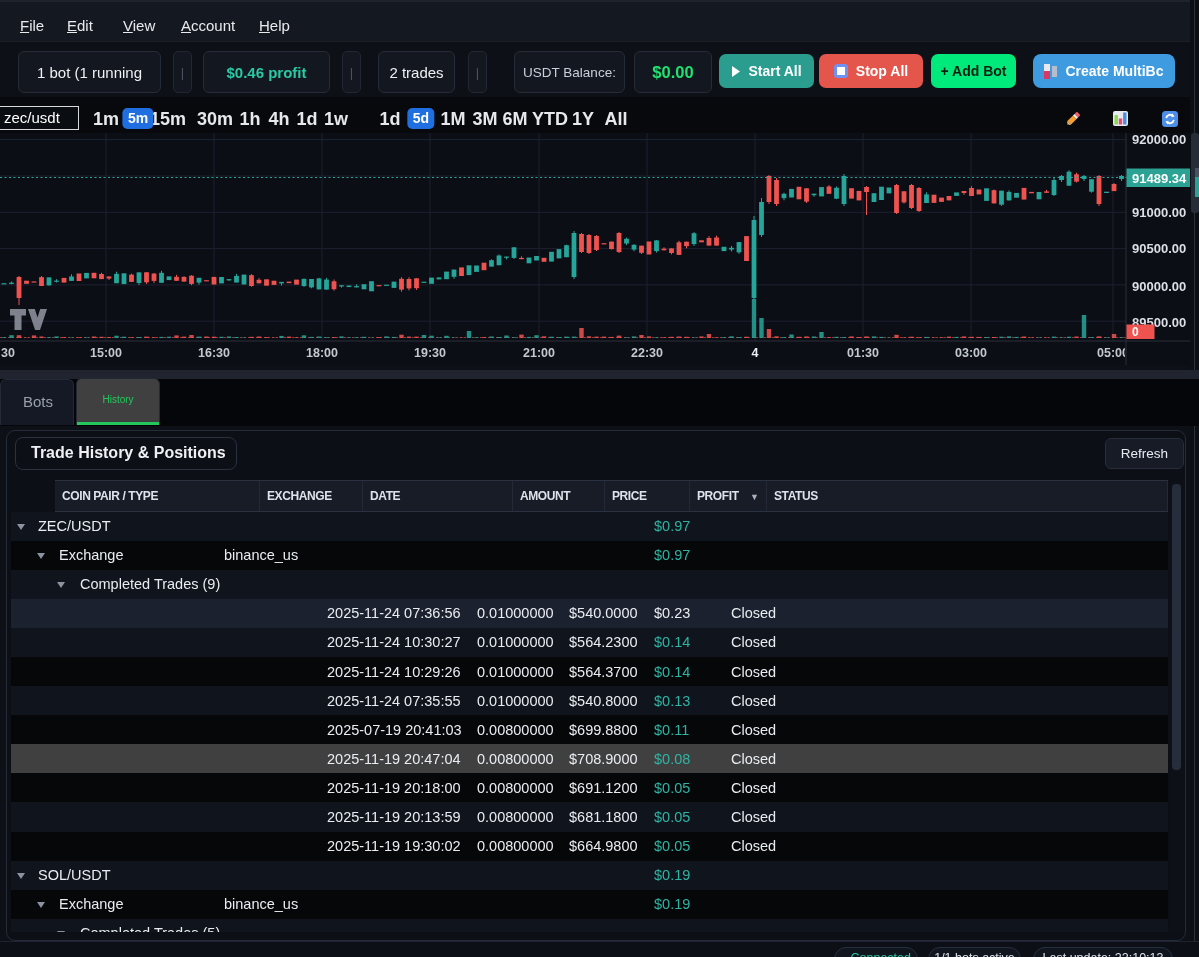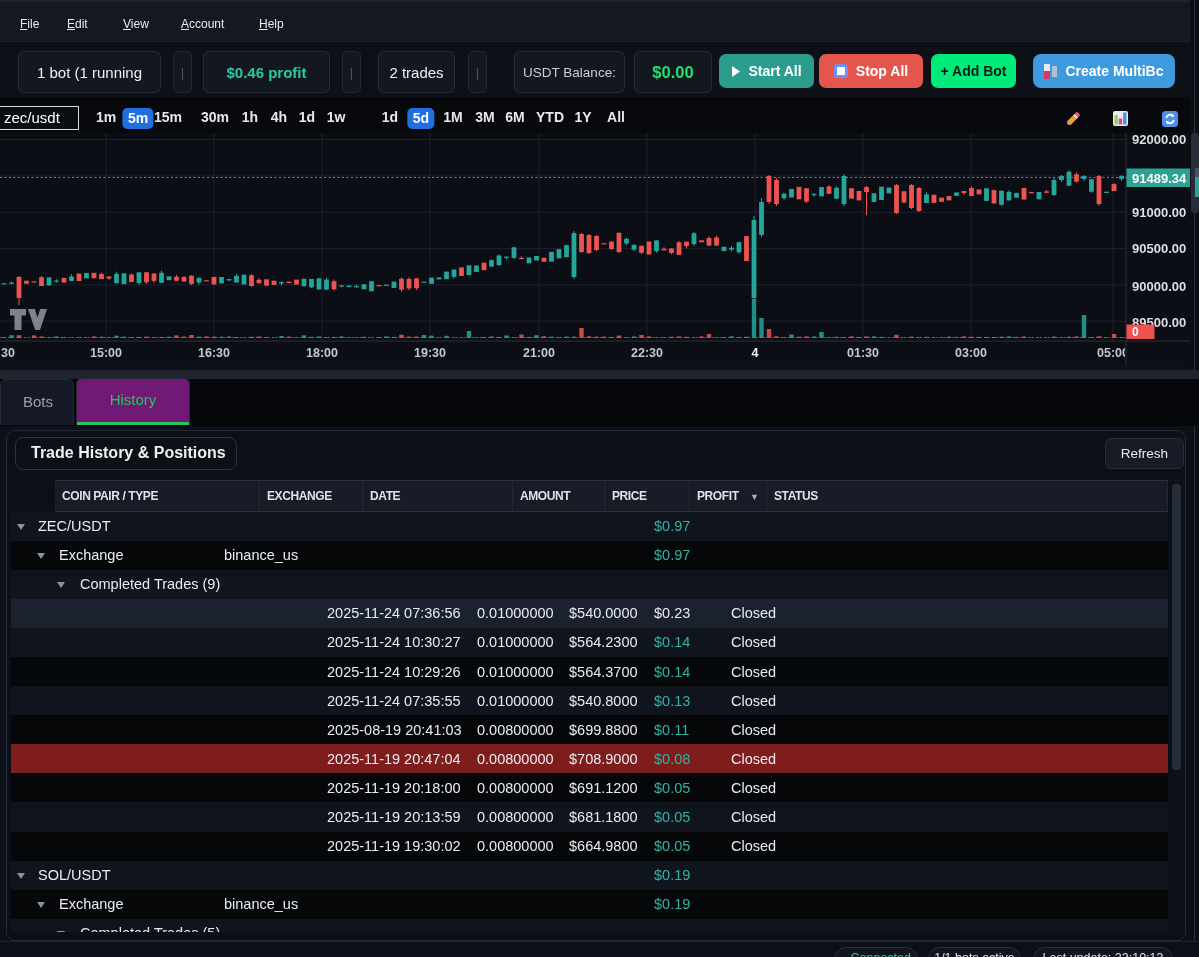--- a/index.html
+++ b/index.html
@@ -1,51 +1,51 @@
 <!DOCTYPE html>
 <html><head><meta charset="utf-8">
 <style>
 * { margin:0; padding:0; box-sizing:border-box; }
 html,body { width:1199px; height:957px; overflow:hidden; background:#0d1017;
   font-family:"Liberation Sans", sans-serif; }
 #app { position:relative; width:1199px; height:957px; }
 
 #menubar { position:absolute; left:0; top:0; width:1199px; height:42px; background:#141821;
   border-top:2px solid #1f232d; border-bottom:1px solid #1b1f28; }
-#menubar span { position:absolute; top:15px; font-size:12px; color:#e8eaee; }
+#menubar span { position:absolute; top:15px; font-size:15px; color:#e8eaee; }
 
 #toolbar { position:absolute; left:0; top:43px; width:1199px; height:57px; background:#0d1016;text-align:center; }
 .tbox { position:absolute; top:8px; height:42px; background:#13171f; border:1px solid #262c37;
   border-radius:6px; display:flex; align-items:center; justify-content:center; color:#eef0f3;
   font-size:15px; }
 .tsep { position:absolute; top:8px; height:42px; width:19px; background:#13171f;
   border:1px solid #222833; border-radius:5px; color:#4d545f; font-size:13px;
   display:flex; align-items:center; justify-content:center; }
 .btn { position:absolute; top:11px; height:34px; border-radius:7px; display:flex;
   align-items:center; justify-content:center; font-weight:bold; font-size:14px; color:#fff; }
 
 #chart { position:absolute; left:0; top:100px; width:1190px; height:265px; background:#0c0e15; }
 #charttop { position:absolute; left:0; top:0; width:1190px; height:33px; background:#07090d; }
 #syminput { position:absolute; left:-4px; top:6px; width:83px; height:24px; background:#0a0d12;
   border:1px solid #d7d9dd; color:#fff; font-size:15px; line-height:22px; padding-left:7px; }
-.tf { position:absolute; top:9px; transform:translateX(-50%); color:#e6e8ec; font-size:14px;
+.tf { position:absolute; top:9px; transform:translateX(-50%); color:#e6e8ec; font-size:18px;
   font-weight:bold; }
 .tfsel { position:absolute; top:7.5px; transform:translateX(-50%); color:#fff; font-size:14px;
   font-weight:bold; background:#1f6fe0; border-radius:5px; padding:2.5px 5.5px; }
 
 #rstrip { position:absolute; left:1190px; top:0; width:9px; height:957px; background:#0b0e13; }
 
 #tabbar { position:absolute; left:0; top:370px; width:1199px; height:56px; background:#04060a; }
 #tabtop { position:absolute; left:0; top:0; width:1199px; height:9px; background:#1f242e; }
 #tabbots { position:absolute; left:0; top:9px; width:74px; height:46px; background:#141925;
   border:1px solid #242a35; border-bottom:none; border-radius:6px 6px 0 0; color:#99a0ac;
   font-size:15px; line-height:44px; padding-left:22px; }
-#tabhist { position:absolute; left:76px; top:8px; width:114px; height:47px; background:#701a75;
+#tabhist { position:absolute; left:76px; top:8px; width:84px; height:47px; background:#404040;
   border:1px solid #242a35; border-bottom:none; border-radius:6px 6px 0 0; color:#24c75e;
-  font-size:15px; line-height:42px; text-align:center; }
+  font-size:10px; line-height:42px; text-align:center; }
 #tabhist::after { content:""; position:absolute; left:0; bottom:0; width:100%; height:3.5px;
   background:#24c75e; }
 
 #panel { position:absolute; left:6px; top:430px; width:1180px; height:511px; background:#0c0f16;
   border:1.5px solid #252b37; border-radius:9px; overflow:hidden; }
 #heading { position:absolute; left:8px; top:6px; width:222px; height:33px; border:1.5px solid #2a3140;
   border-radius:8px; color:#eef0f3; font-size:16px; font-weight:bold; line-height:30px;
   padding-left:15px; white-space:nowrap; }
 #refresh { position:absolute; left:1098px; top:7px; width:79px; height:31px; background:#161b26;
   border:1px solid #272d3a; border-radius:6px; color:#e8ebf0; font-size:13.5px; text-align:center;
@@ -691,27 +691,27 @@
           <div class="c2"></div>
           <div class="c3">2025-11-24 07:35:55</div>
           <div class="c4">0.01000000</div>
           <div class="c5">$540.8000</div>
           <div class="c6" style="color:#2fb3a3">$0.13</div>
           <div class="c7">Closed</div>
         </div>
         <div class="tr" style="background:#050709">
           <div class="c1"></div>
           <div class="c2"></div>
-          <div class="c3">2025-08-19 20:41:03</div>
+          <div class="c3">2025-07-19 20:41:03</div>
           <div class="c4">0.00800000</div>
           <div class="c5">$699.8800</div>
           <div class="c6" style="color:#2fb3a3">$0.11</div>
           <div class="c7">Closed</div>
         </div>
-        <div class="tr" style="background:#7f1d1d">
+        <div class="tr" style="background:#404040">
           <div class="c1"></div>
           <div class="c2"></div>
           <div class="c3">2025-11-19 20:47:04</div>
           <div class="c4">0.00800000</div>
           <div class="c5">$708.9000</div>
           <div class="c6" style="color:#2fb3a3">$0.08</div>
           <div class="c7">Closed</div>
         </div>
         <div class="tr" style="background:#050709">
           <div class="c1"></div>

